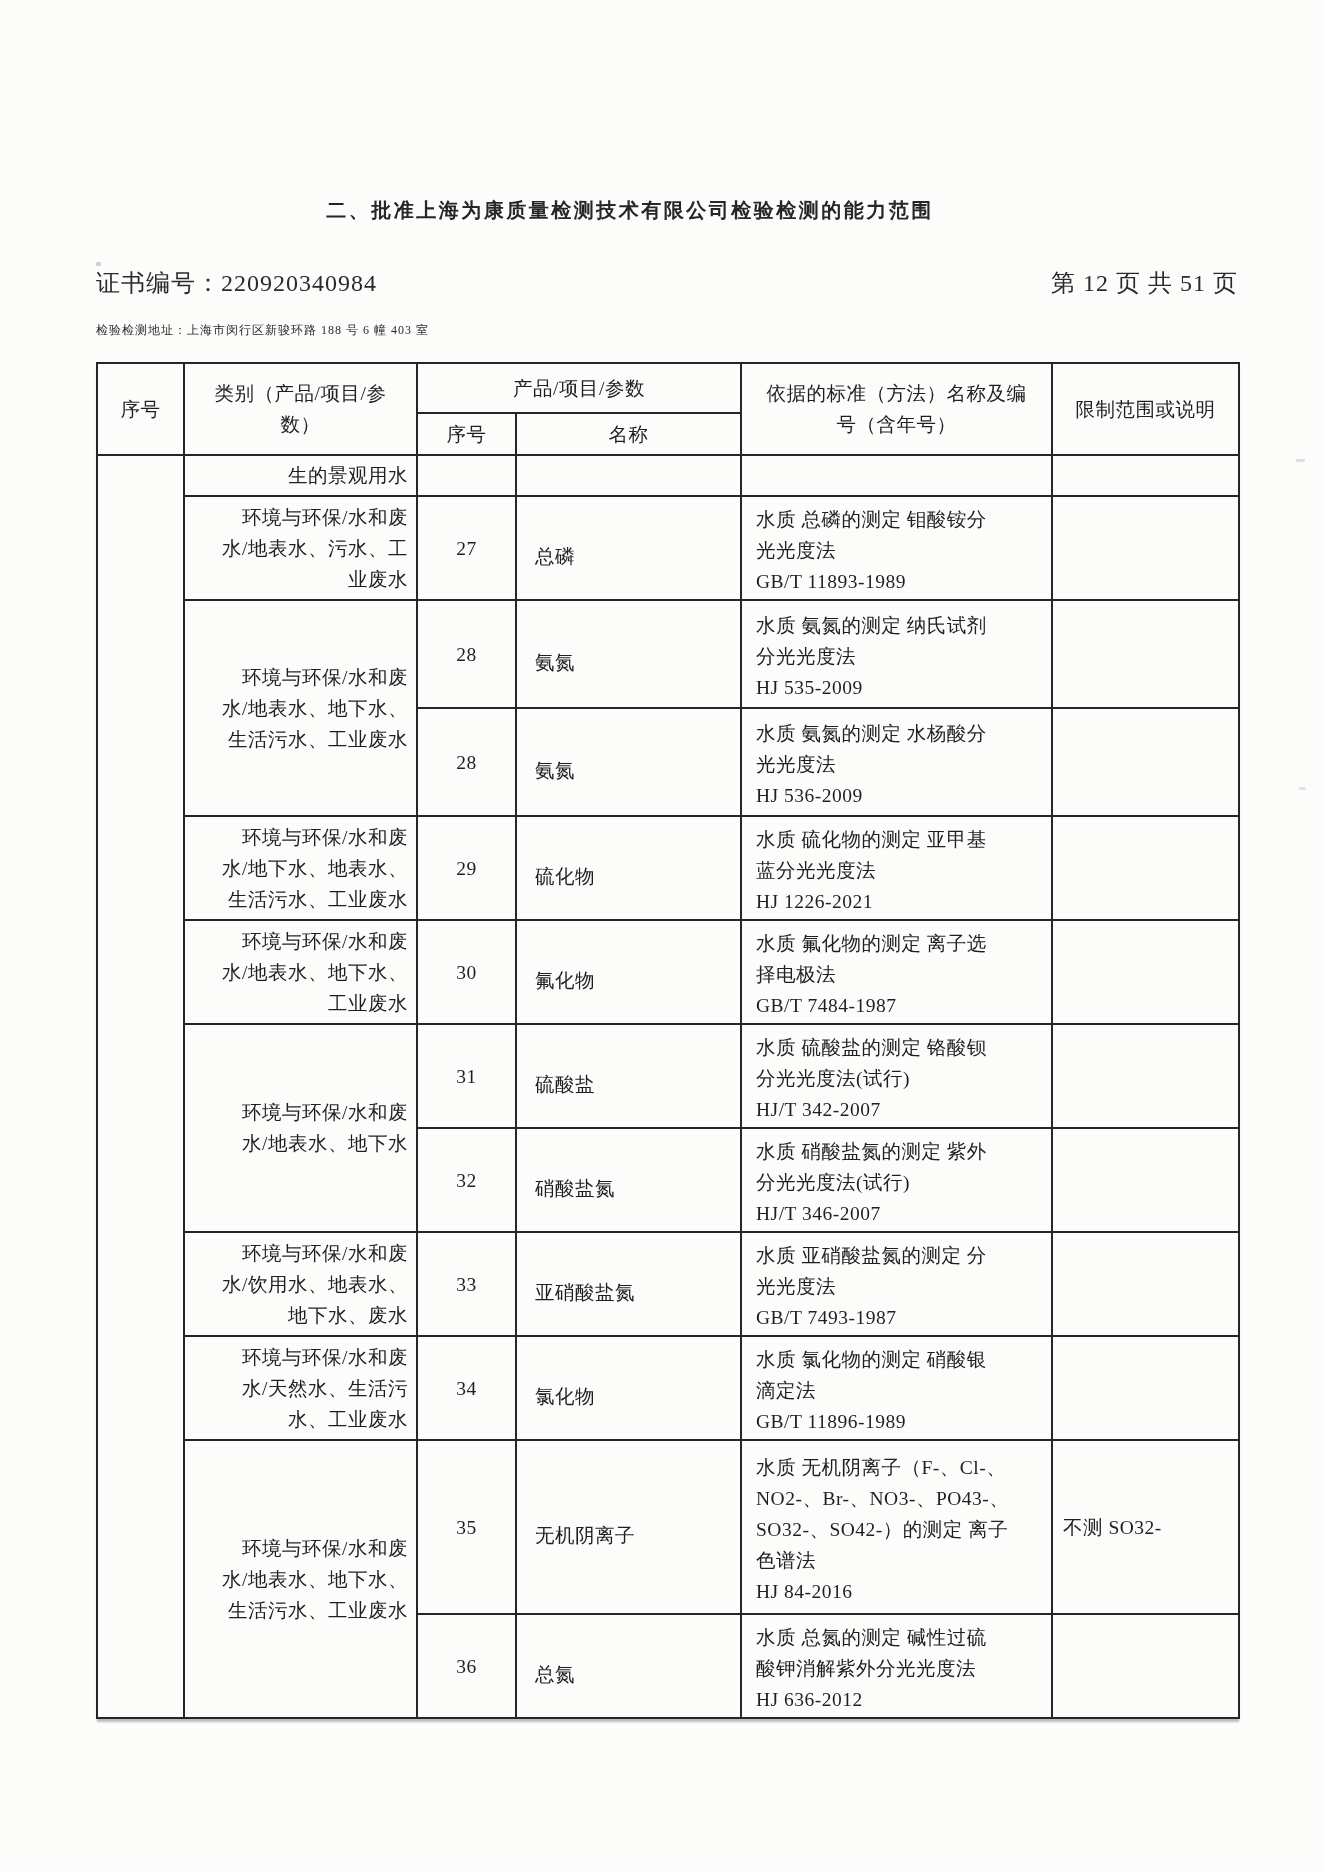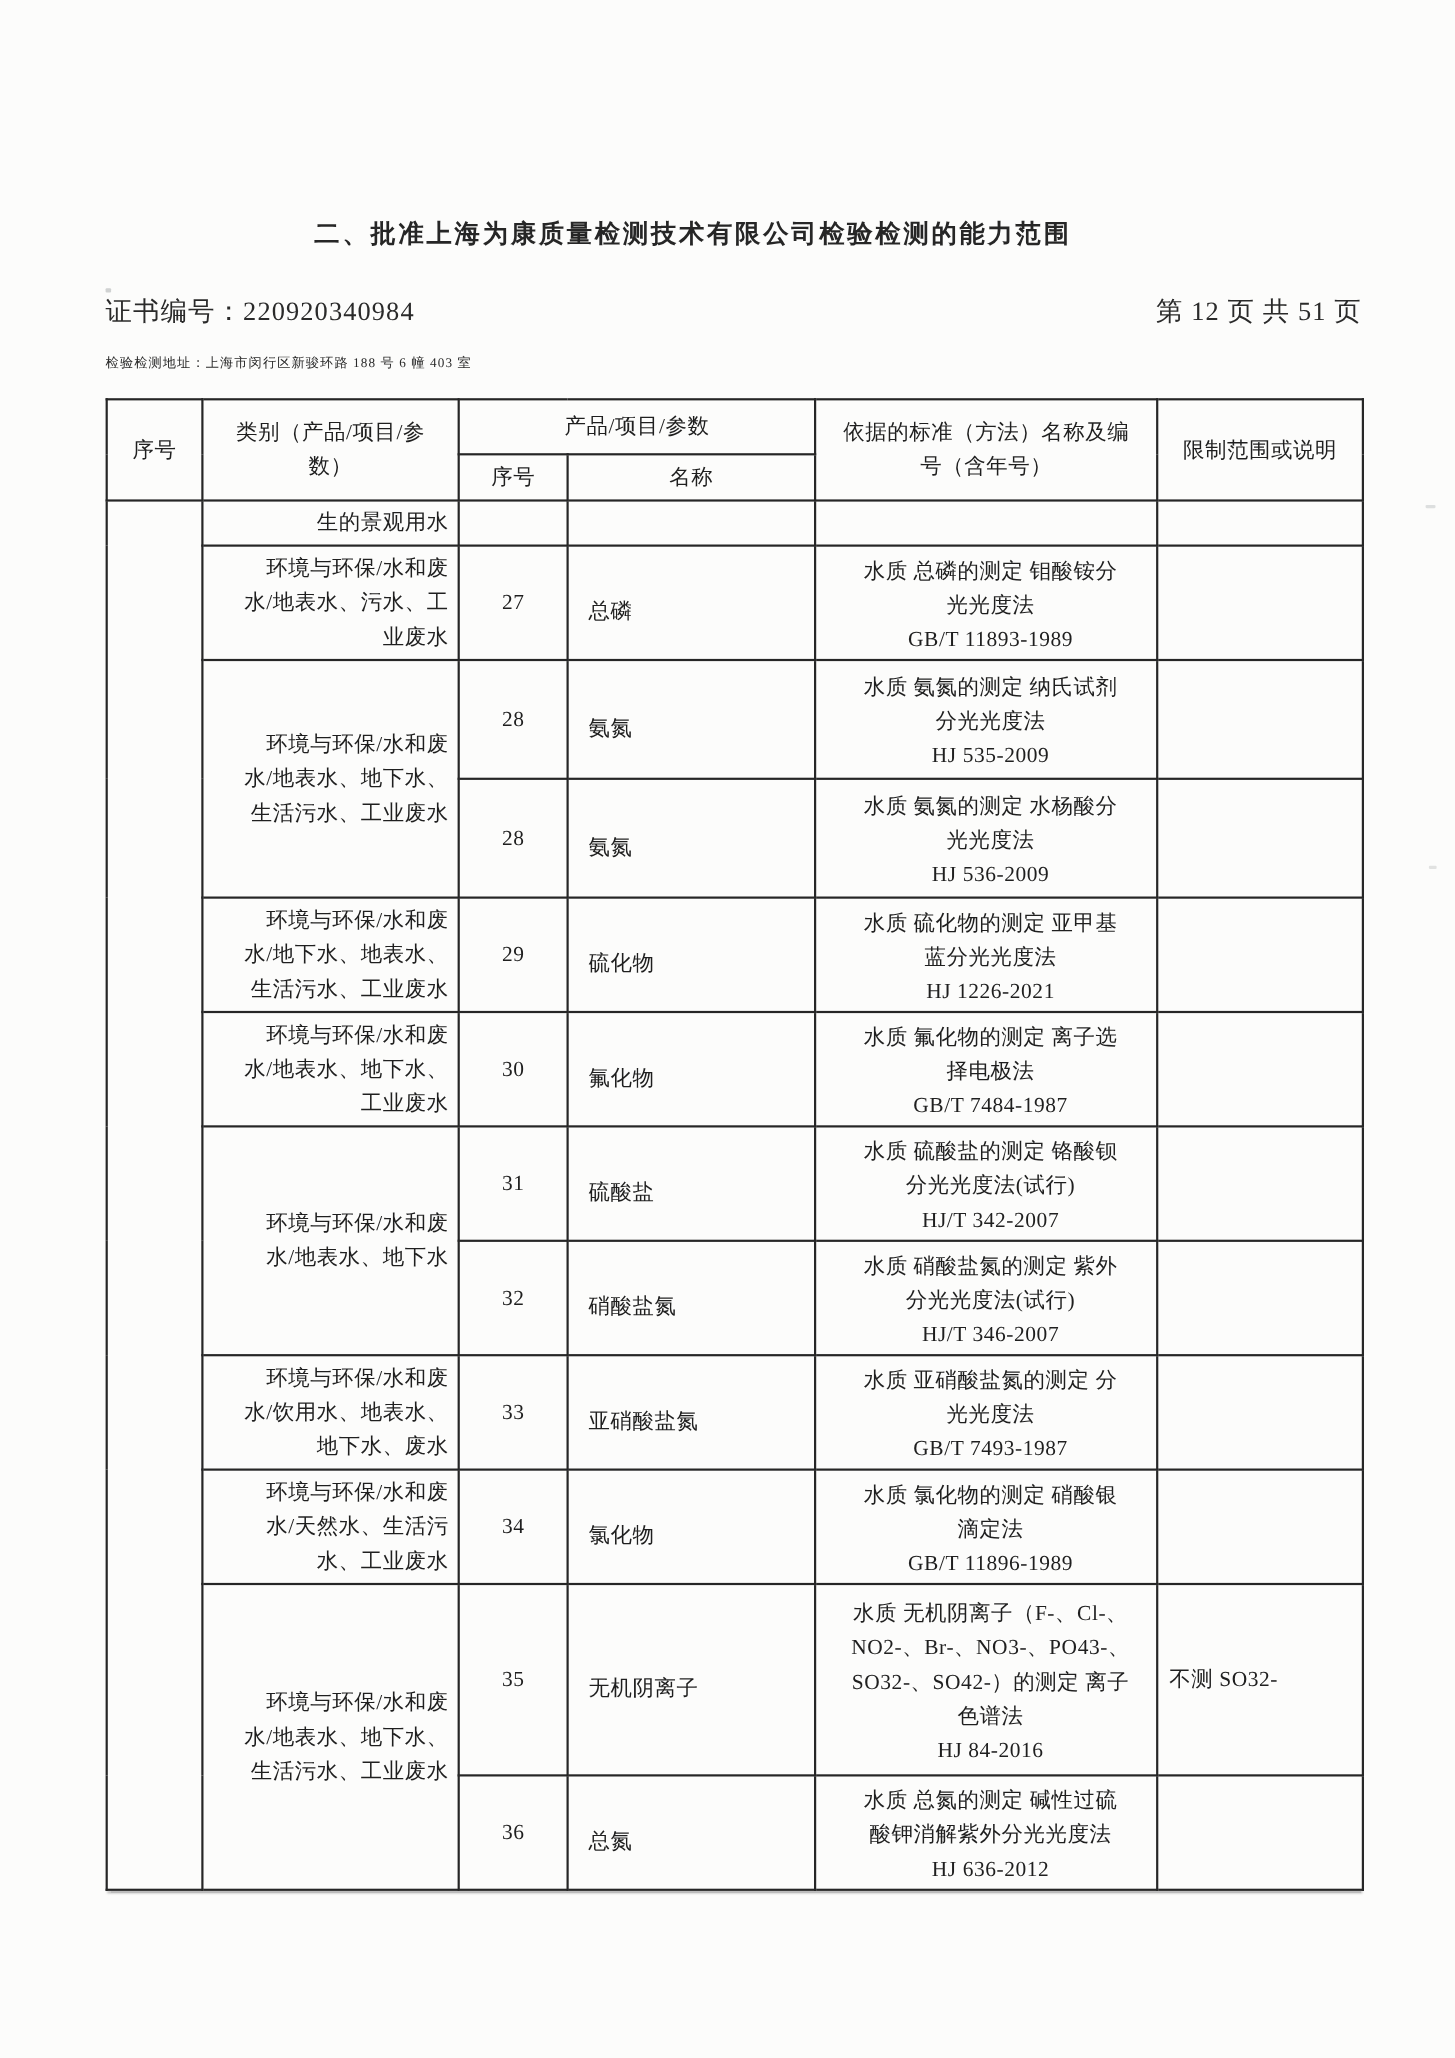--- a/index.html
+++ b/index.html
@@ -11,21 +11,21 @@
     position: relative;
     overflow: hidden;
   }
   .sheet { position: absolute; inset: 0; }
 
   .page-title {
     position: absolute;
     top: 197px; left: 0; width: 1222px;
     text-align: center;
     font-family: "Liberation Sans", "DejaVu Sans", sans-serif;
-    font-size: 23px;
+    font-size: 20px;
     font-weight: 700;
     letter-spacing: 2.5px;
     color: #262626;
     padding-left: 38px;
   }
   .meta-row {
     position: absolute;
     top: 267px; left: 96px; width: 1142px;
     display: flex;
     justify-content: space-between;
@@ -61,21 +61,21 @@
     vertical-align: middle;
     color: #1f1f1f;
     overflow: hidden;
   }
   .lines { white-space: pre-line; }
 
   .head-cell { text-align: center; padding: 2px 4px; }
   .cat-cell  { text-align: right; padding: 4px 8px 4px 12px; }
   .seq-cell  { text-align: center; padding: 2px 2px; }
   .name-cell { text-align: left; padding: 18px 4px 2px 18px; }
-  .std-cell  { text-align: center; padding: 6px 6px 2px 14px; }
+  .std-cell  { text-align: left; padding: 6px 6px 2px 14px; }
   .lim-cell  { text-align: left; padding: 2px 4px 2px 10px; vertical-align: middle; margin-top: 27px; }
 
   tr.h-head1 { height: 50px; }
   tr.h-head2 { height: 42px; }
   tr.h-cont  { height: 37px; }
   tr.h-std   { height: 104px; }
   tr.h-std2  { height: 108px; }
   tr.h-tall  { height: 174px; }
 
   

